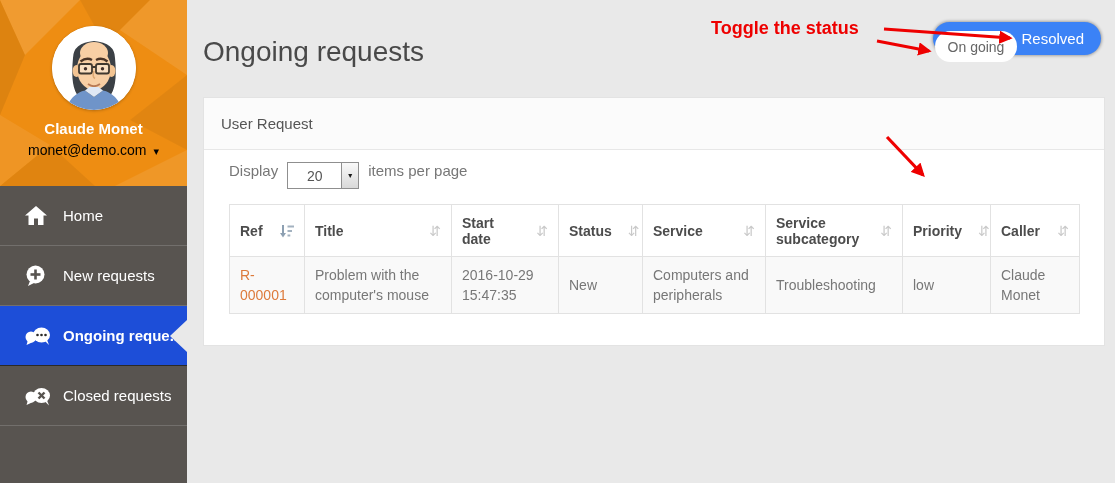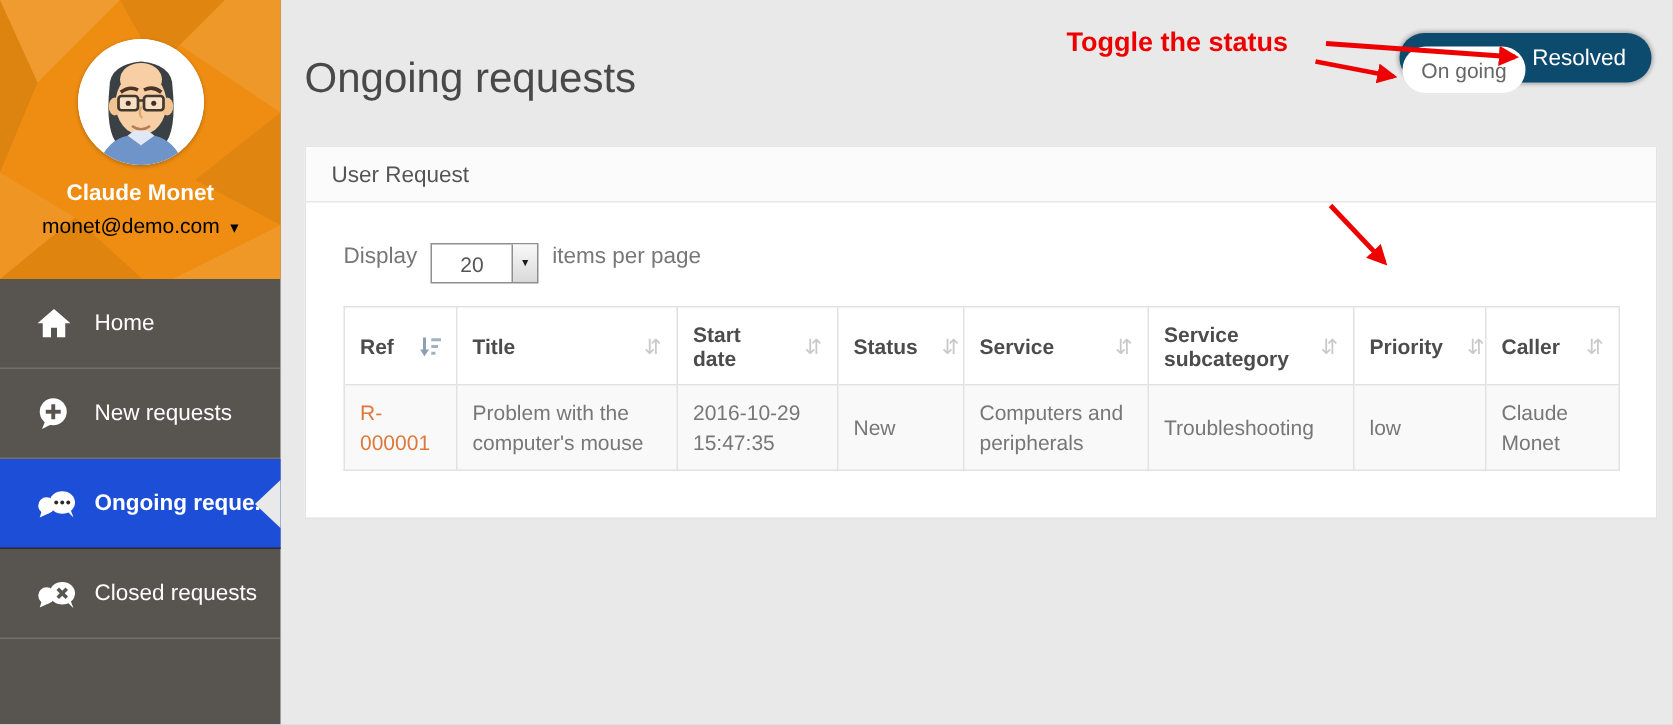--- a/index.html
+++ b/index.html
@@ -34,21 +34,21 @@
     content:""; position:absolute; right:0; top:50%; transform:translateY(-50%);
     width:0; height:0; border-top:16px solid transparent; border-bottom:16px solid transparent;
     border-right:17px solid #e9e9e9;
   }
 
   
   .page-title { position:absolute; left:203px; top:36px; font-size:28px; font-weight:400; color:#494949; }
 
   .toggle {
     position:absolute; left:933px; top:22px; width:168px; height:33px;
-    background:#0c4a6e; border-radius:24px; box-shadow:0 0 3px 1px rgba(0,0,0,.3); cursor:pointer;padding-left:12px;
+    background:#3b82f6; border-radius:24px; box-shadow:0 0 3px 1px rgba(0,0,0,.3); cursor:pointer;padding-left:12px;
   }
   .toggle-on {
     position:absolute; left:2px; top:9px; width:82px; height:31px;
     background:#fff; border-radius:16px; color:#666; font-size:14px;
     display:flex; align-items:center; justify-content:center;
   }
   .toggle-res {
     position:absolute; right:17px; top:0; height:100%;
     display:flex; align-items:center; color:#fff; font-size:15px;
   }
@@ -57,21 +57,21 @@
   .ann-toggle { left:711px; top:18px; }
   .ann-search { left:717px; top:116px; }
   .overlay { position:absolute; left:0; top:0; pointer-events:none; z-index:50; }
 
   
   .panel {
     position:absolute; left:203px; top:97px; width:902px; height:249px;
     background:#fff; border:1px solid #e3e3e3;
   }
   .panel-header {
-    height:37px; background:#fbfbfb; border-bottom:1px solid #e7e7e7;
+    height:52px; background:#fbfbfb; border-bottom:1px solid #e7e7e7;
     display:flex; align-items:center; padding-left:17px; font-size:15px; color:#555;
   }
 
   .length-menu { position:absolute; left:25px; top:64px; height:27px; display:flex; align-items:flex-start; color:#777; font-size:15px; }
   .select-box {
     position:relative; margin:0 9px; width:72px; height:27px; background:#fff;
     border:1px solid #8f8f8f; display:flex; align-items:center; justify-content:center;
     font-size:14px; color:#555; padding-right:17px; cursor:pointer;
   }
   .select-arrow {

